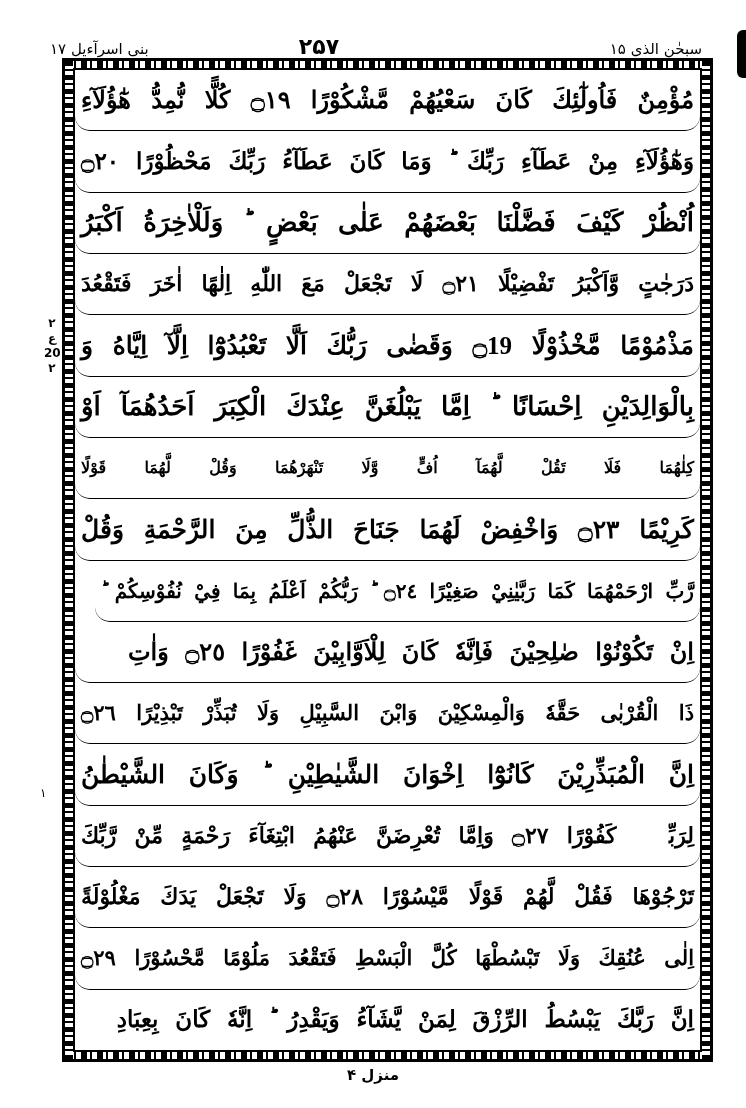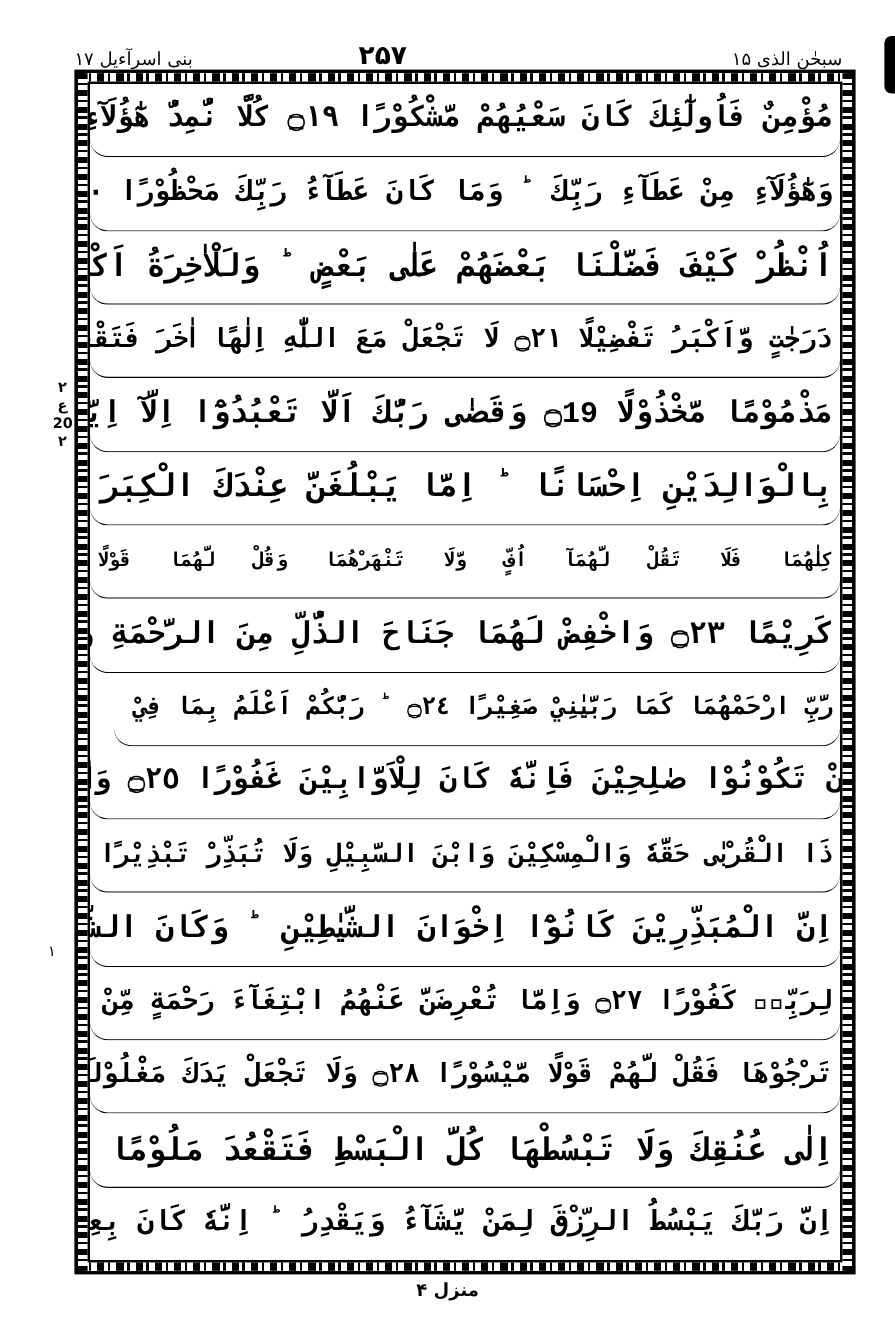--- a/index.html
+++ b/index.html
@@ -1,21 +1,21 @@
 <!DOCTYPE html>
 <html><head>
 <meta charset="utf-8">
 <style>
   html, body { margin:0; padding:0; }
   body {
     width:746px; height:1108px; background:#ffffff; position:relative; overflow:hidden;
     font-family:"DejaVu Sans", sans-serif; color:#000;
   }
   .hdr { position:absolute; top:40px; font-size:15px; direction:rtl; white-space:nowrap; }
-  .hdr-left { left:62px; }
+  .hdr-left { left:50px; }
   .hdr-right { right:44px; }
   .hdr-page { left:0; width:638px; text-align:center; top:34px; font-size:22px; font-weight:bold; letter-spacing:1px; }
   .tab { position:absolute; left:737px; top:30px; width:12px; height:48px; background:#000; border-radius:6px 0 0 6px; }
   .frame {
     position:absolute; left:62px; top:58px; width:651px; height:1004px;
     border:3px solid #000; box-sizing:border-box; background:#fff;
   }
   .frame-inner {
     position:absolute; left:8px; top:7px; right:8px; bottom:7px;
     border:2px solid #000; box-sizing:border-box;
@@ -27,21 +27,21 @@
   .orn-top { top:0; } .orn-bot { bottom:0; }
   .orn-l, .orn-r {
     position:absolute; top:0; bottom:0; width:8px;
     background:repeating-linear-gradient(180deg,#000 0 5px,#fff 5px 8px,#000 8px 10px,#fff 10px 14px);
   }
   .orn-l { left:0; } .orn-r { right:0; }
   .rows { position:absolute; left:0; right:0; top:0; bottom:0; display:flex; flex-direction:column; }
   .row {
     flex:1; border-bottom:1.5px solid #000; box-sizing:border-box;
     display:flex; align-items:center; justify-content:center;
-    direction:rtl; font-family:Liberation Mono, monospace; font-weight:bold;
+    direction:rtl; font-family:Liberation Serif, serif; font-weight:bold;
     font-size:30px; line-height:1; white-space:nowrap; overflow:hidden; padding:0 6px;
     text-align:justify; text-align-last:justify;border-radius:15px;
   }
   .row:last-child { border-bottom:none; }
   .row span { display:block; width:100%; text-align:justify; text-align-last:justify; }
   .ruku {
     position:absolute; left:44px; top:316px; width:16px;
     font-size:12px; line-height:15px; text-align:center; font-weight:bold;
   }
   .ruku div { display:block; }
@@ -107,21 +107,21 @@
         </div>
       <div class="row" style="font-size: 25px;">
           <span style="display: block; width: 100%;">اِنَّ الْمُبَذِّرِيْنَ كَانُوْٓا اِخْوَانَ الشَّيٰطِيْنِ ؕ وَكَانَ الشَّيْطٰنُ</span>
         </div>
       <div class="row" style="font-size: 22px;">
           <span style="display: block; width: 100%;">لِرَبِّهٖ كَفُوْرًا ۝٢٧ وَاِمَّا تُعْرِضَنَّ عَنْهُمُ ابْتِغَآءَ رَحْمَةٍ مِّنْ رَّبِّكَ</span>
         </div>
       <div class="row" style="font-size: 22px;">
           <span style="display: block; width: 100%;">تَرْجُوْهَا فَقُلْ لَّهُمْ قَوْلًا مَّيْسُوْرًا ۝٢٨ وَلَا تَجْعَلْ يَدَكَ مَغْلُوْلَةً</span>
         </div>
-      <div class="row" style="font-size: 26px; align-items: center;">
+      <div class="row" style="font-size: 21px; align-items: center;">
           <span style="display: block; width: 100%;">اِلٰى عُنُقِكَ وَلَا تَبْسُطْهَا كُلَّ الْبَسْطِ فَتَقْعُدَ مَلُوْمًا مَّحْسُوْرًا ۝٢٩</span>
         </div>
       <div class="row" style="font-size: 23px;">
           <span style="display: block; width: 100%;">اِنَّ رَبَّكَ يَبْسُطُ الرِّزْقَ لِمَنْ يَّشَآءُ وَيَقْدِرُ ؕ اِنَّهٗ كَانَ بِعِبَادِهٖ</span>
         </div>
     </div>
   </div>
 </div>
 
 <div class="footer">منزل ۴</div>

